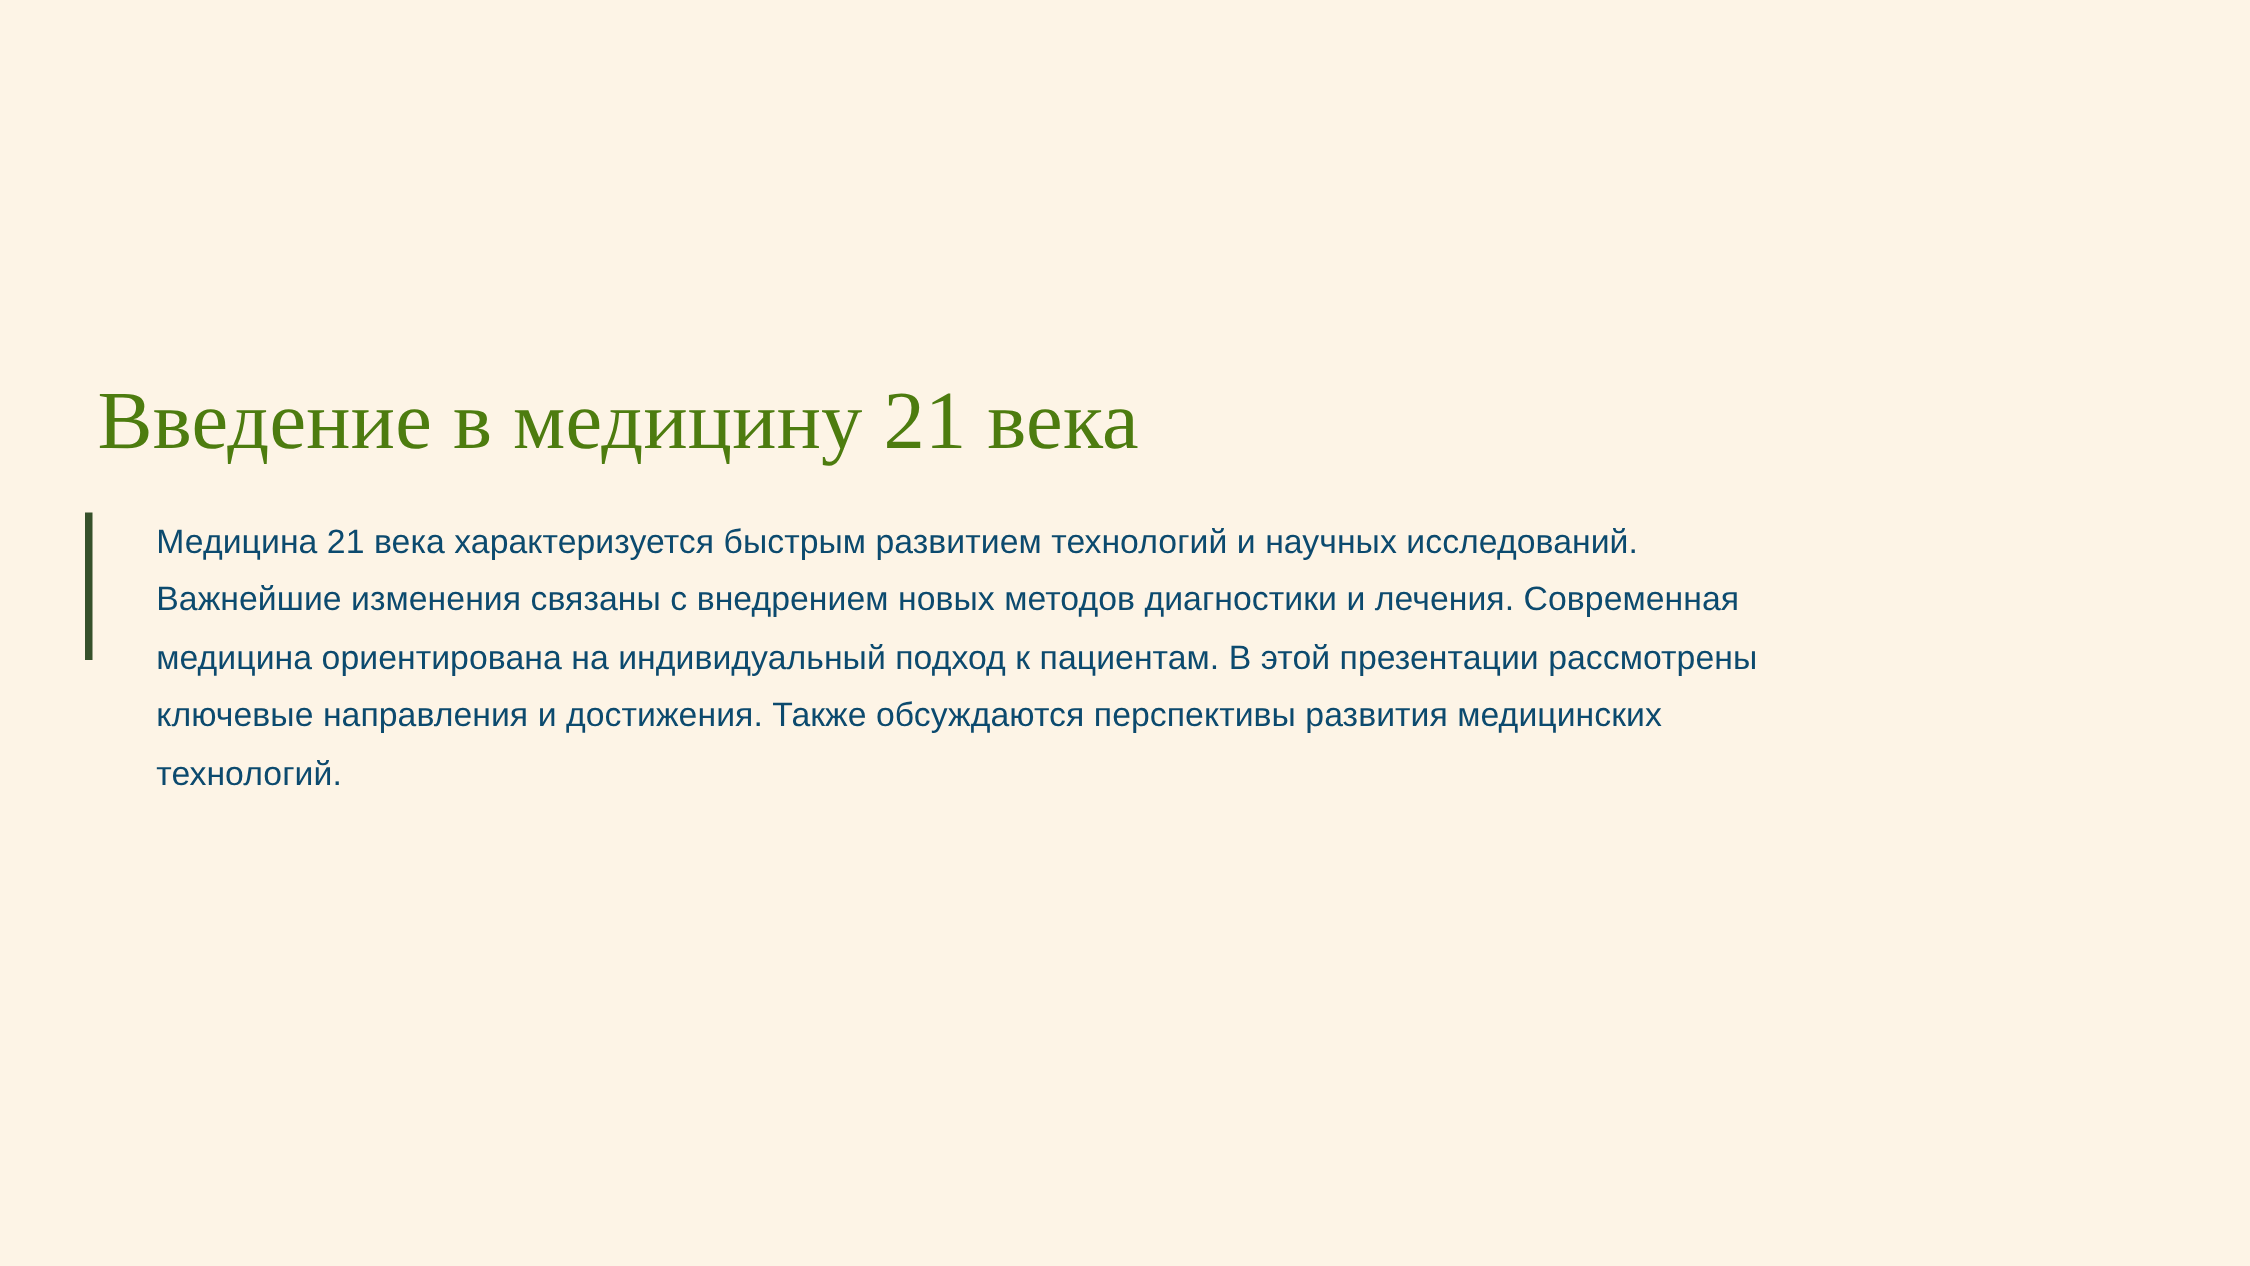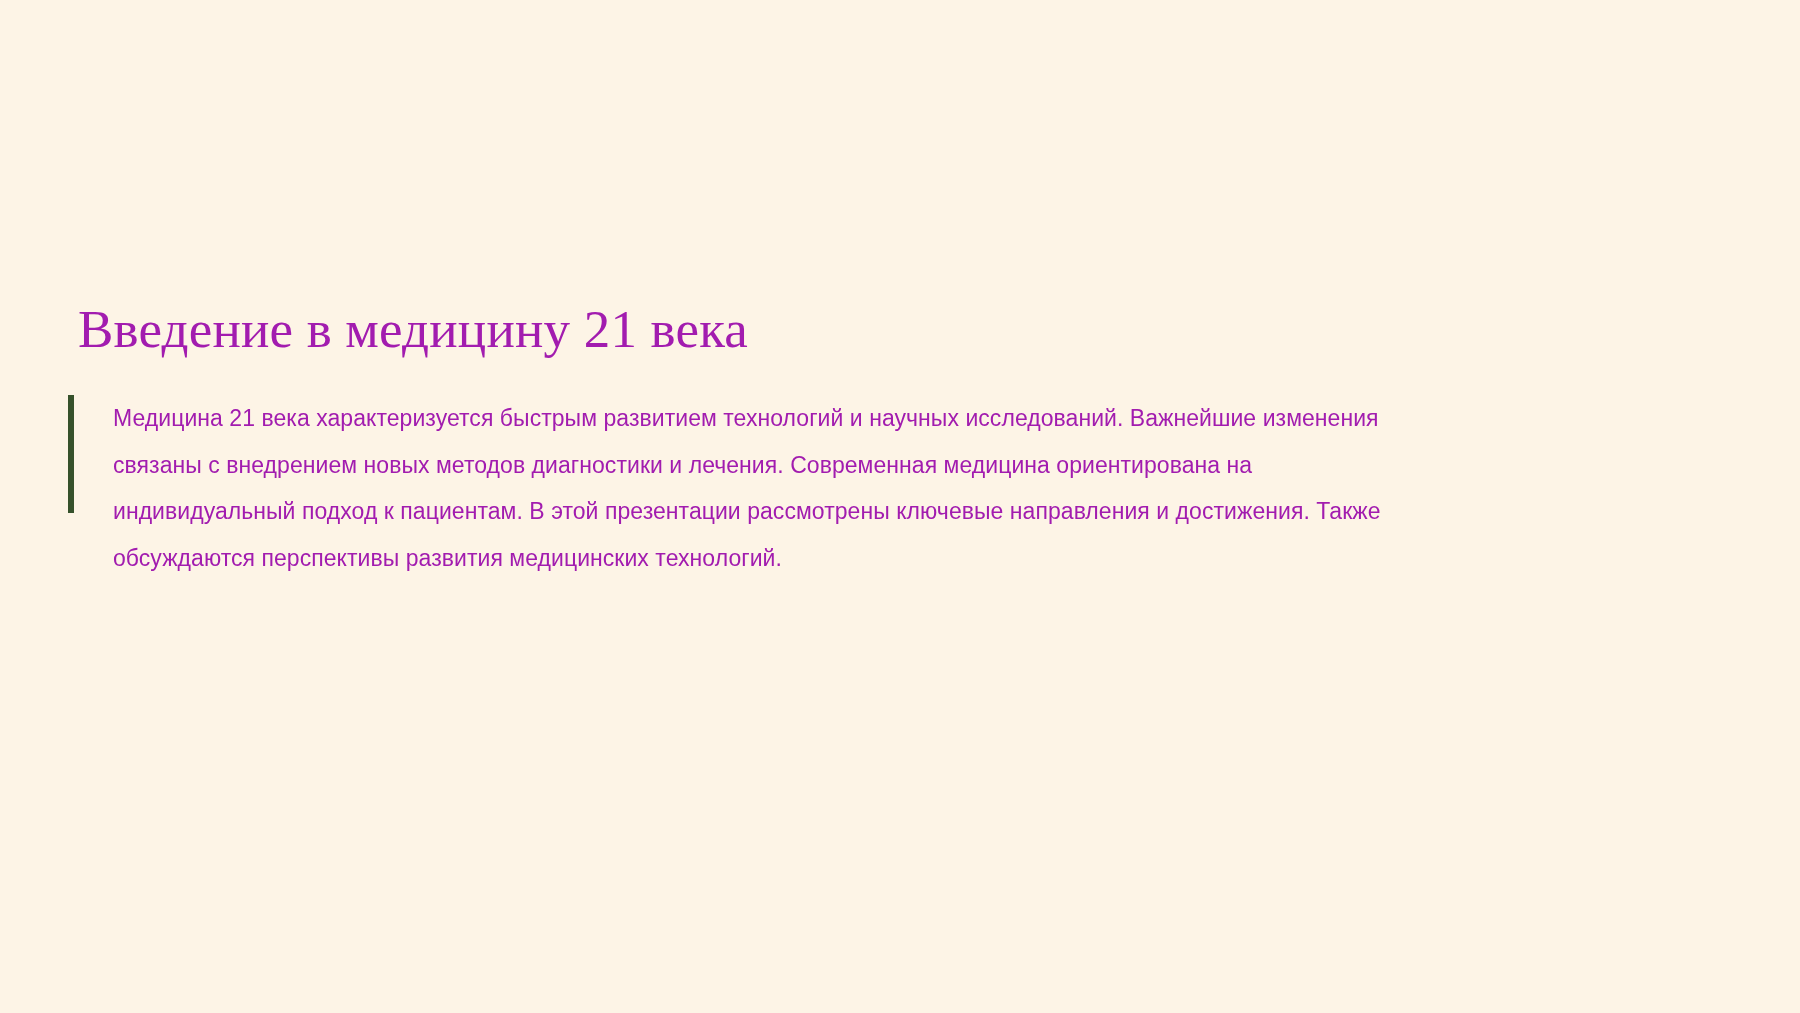--- a/index.html
+++ b/index.html
@@ -25,24 +25,24 @@
 
   .slide-content {
     position: absolute;
     left: 68px;
     top: 300px;
     width: 1400px;
   }
 
   .slide-title {
     font-family: "Liberation Serif", "DejaVu Serif", serif;
-    font-size: 53px;
+    font-size: 66px;
     line-height: 1.12;
     font-weight: 400;
-    color: #a21caf;
+    color: #4d7c0f;
     letter-spacing: 0.2px;
     margin: 0 0 0 10px;
     padding: 0;
     white-space: nowrap;
   }
 
   .body-block {
     position: relative;
     margin-top: 36px;
     padding-left: 45px;
@@ -51,27 +51,27 @@
   .accent-bar {
     position: absolute;
     left: 0;
     top: 0;
     width: 6px;
     height: 118px;
     background: #36512b;
   }
 
   .body-text {
-    margin: 0;
+    margin: 12px;
     padding: 0;
     font-family: "Liberation Sans", "DejaVu Sans", sans-serif;
-    font-size: 23px;
+    font-size: 27px;
     line-height: 46.5px;
     font-weight: 400;
-    color: #a21caf;
+    color: #0c4a6e;
     max-width: 1322px;
     text-align: left;
     letter-spacing: 0.05px;
   }
 </style>
 </head>
 <body>
 
 <div class="slide">
 

